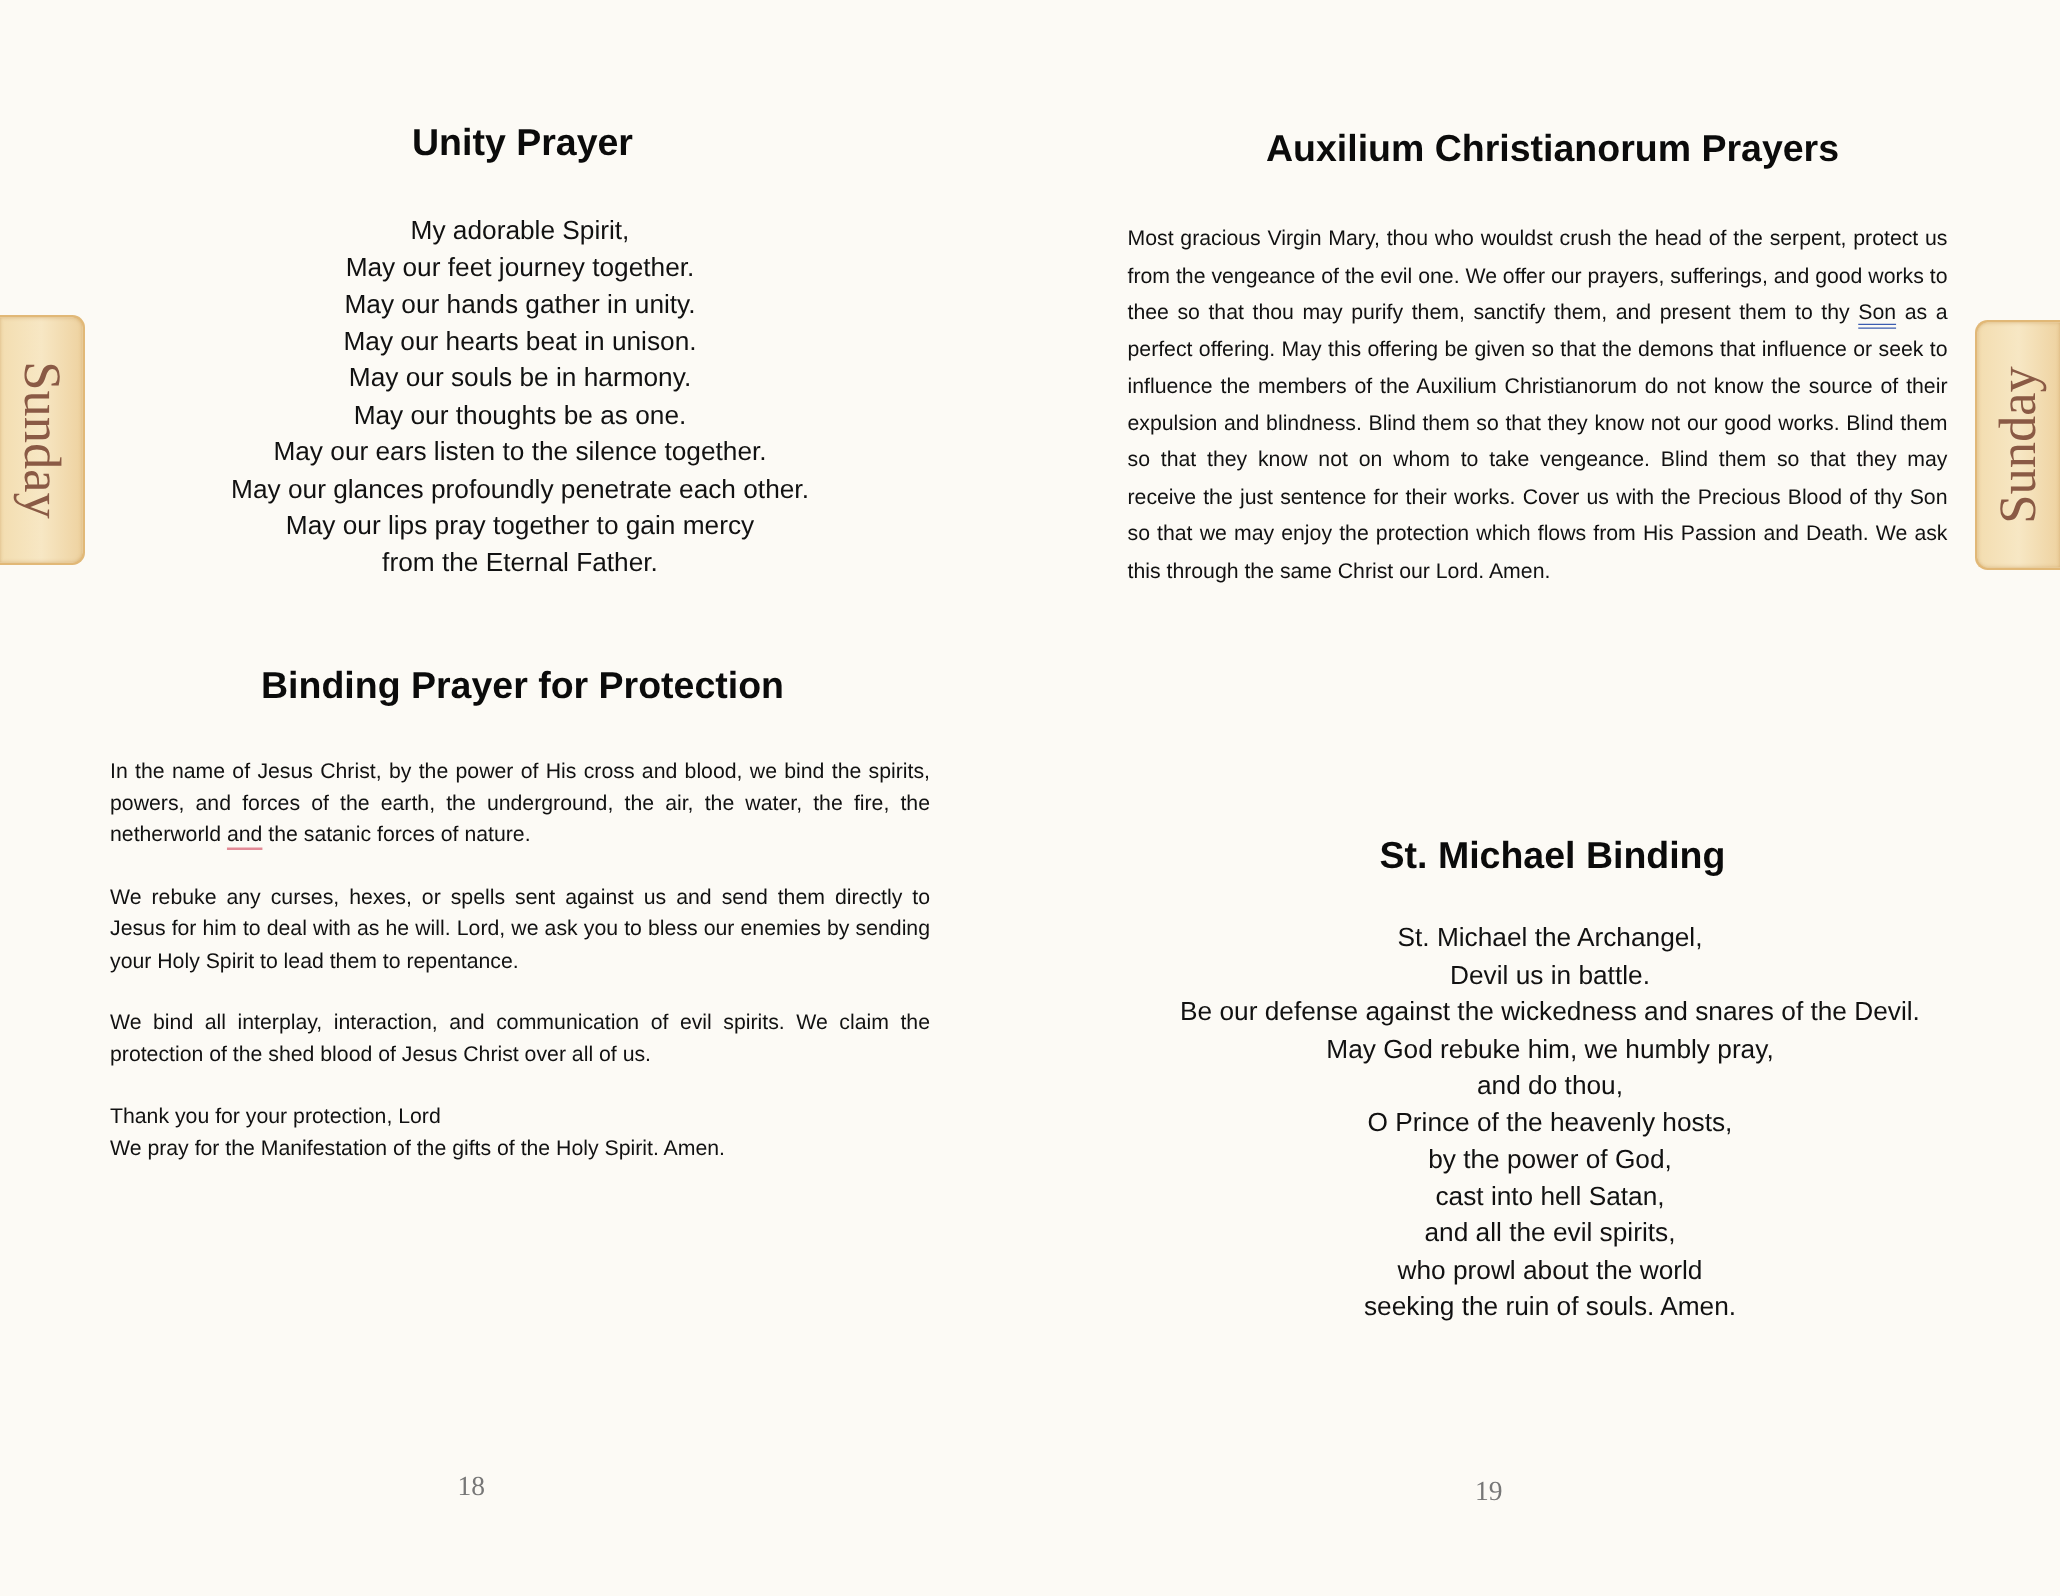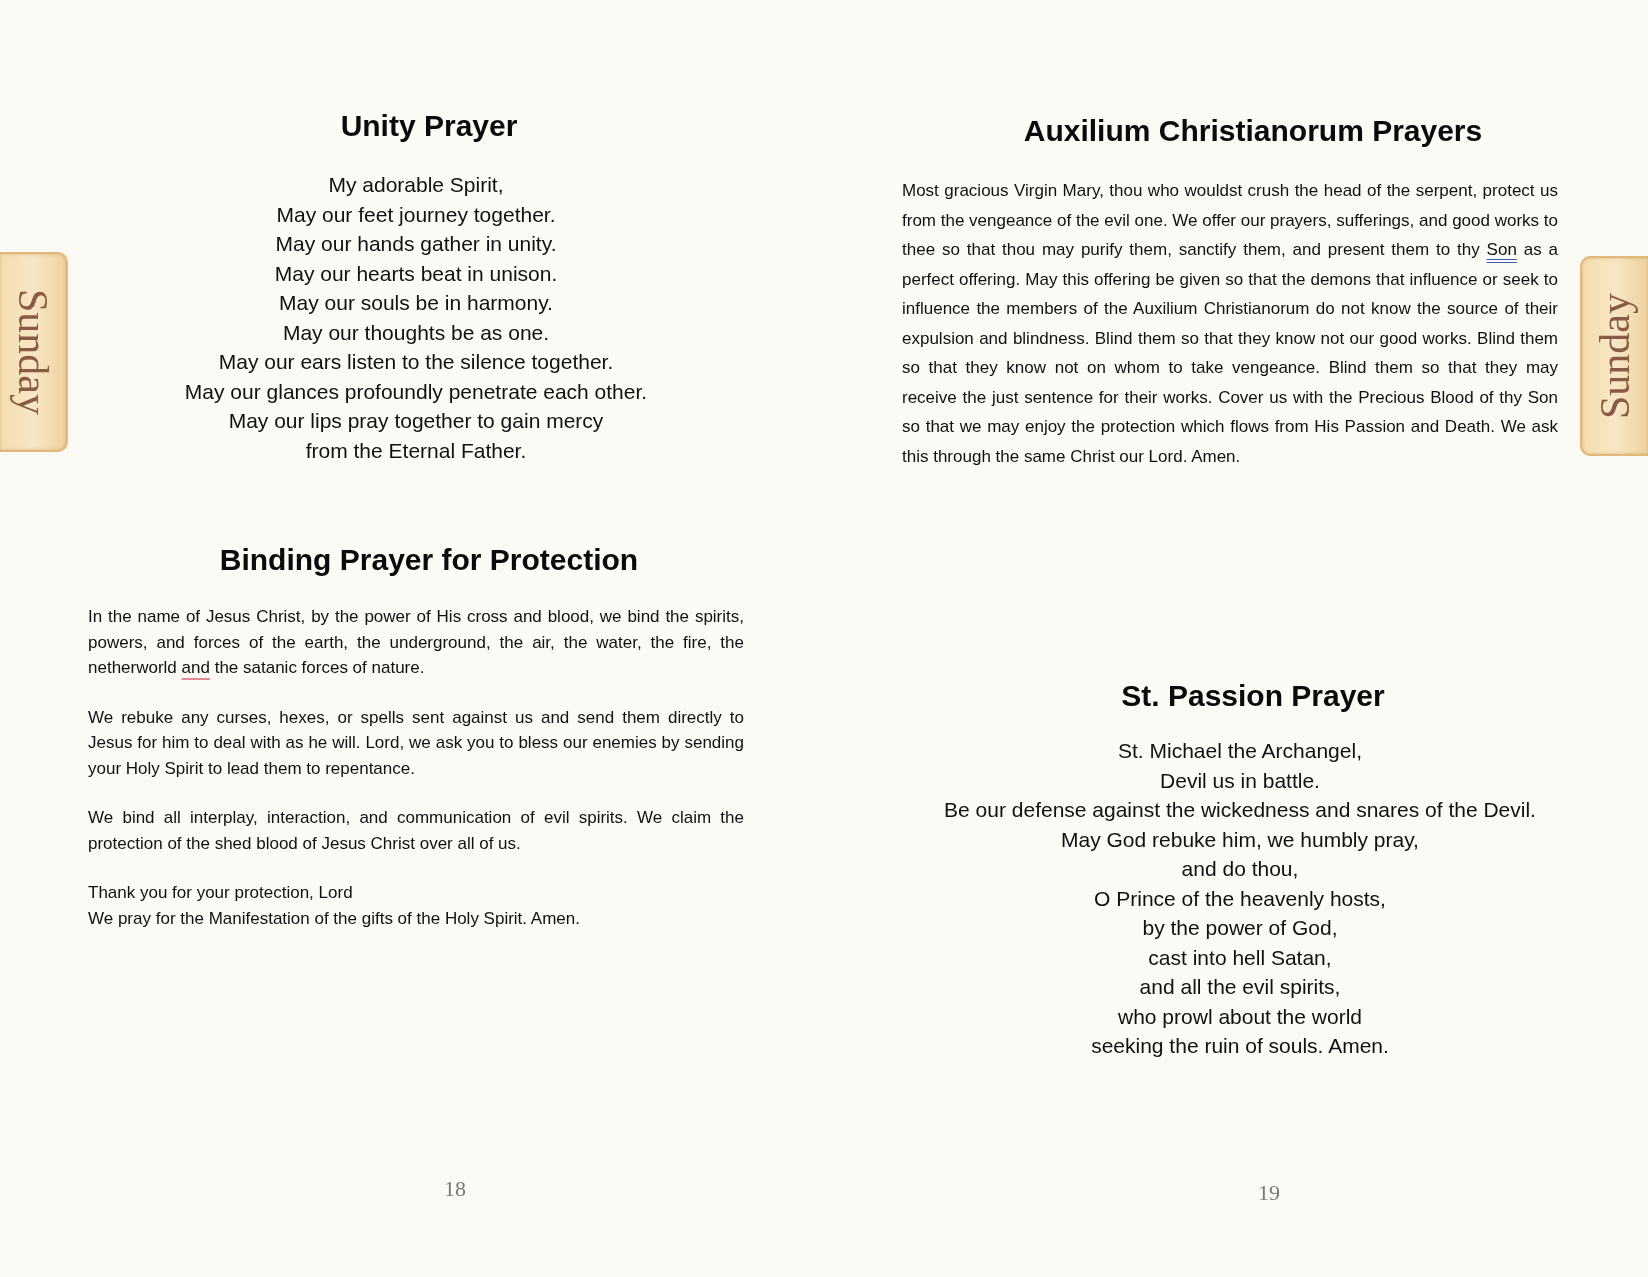--- a/index.html
+++ b/index.html
@@ -24,34 +24,34 @@
   .tab.left-tab { left: 0; top: 252px; border-left: none; border-radius: 0 10px 10px 0; }
   .tab.right-tab { right: 0; top: 256px; border-right: none; border-radius: 10px 0 0 10px; }
   .tab-label {
     font-family: "Liberation Serif", serif; font-size: 42px; color: #8a5a45;
     white-space: nowrap;
   }
   .left-tab .tab-label { transform: rotate(90deg); }
   .right-tab .tab-label { transform: rotate(-90deg); }
 
   h2.title {
-    position: absolute; margin: 13px; font-weight: bold; color: #0b0b0b;
+    position: absolute; margin: 2px; font-weight: bold; color: #0b0b0b;
     text-align: center; font-size: 30px;
   }
   .centered {
     position: absolute; text-align: center; font-size: 21px; line-height: 29.5px;
   }
   .centered div { white-space: nowrap; }
   .justified {
     position: absolute; text-align: justify; font-size: 17px;
   }
   .justified p { margin: 0 0 24px 0; }
   .pagenum {
     position: absolute; font-family: "Liberation Serif", serif; font-size: 22px; color: #777;
-    text-align: right; width: 100px;
+    text-align: left; width: 100px;
   }
   .underline-red { text-decoration: underline; text-decoration-color: #e28a96; text-decoration-thickness: 2px; text-underline-offset: 5px; }
   .underline-blue { text-decoration: underline double; text-decoration-color: #3b5cb0; text-underline-offset: 4px; }
 </style>
 </head>
 <body>
 
 <div class="page left">
   <div class="tab left-tab">
     <span class="tab-label">Sunday</span>
@@ -88,21 +88,21 @@
   <div class="tab right-tab">
     <span class="tab-label">Sunday</span>
   </div>
 
   <h2 class="title" style="left:126px; width:580px; top:101px;">Auxilium Christianorum Prayers</h2>
 
   <div class="justified" style="left:78px; width:656px; top:176px; line-height:29.5px;">
     <p><span>Most gracious Virgin Mary, thou who wouldst crush the head of the serpent, protect us from the vengeance of the evil one. We offer our prayers, sufferings, and good works to thee so that thou may purify them, sanctify them, and present them to thy </span><span class="underline-blue">Son</span><span> as a perfect offering. May this offering be given so that the demons that influence or seek to influence the members of the Auxilium Christianorum do not know the source of their expulsion and blindness. Blind them so that they know not our good works. Blind them so that they know not on whom to take vengeance. Blind them so that they may receive the just sentence for their works. Cover us with the Precious Blood of thy Son so that we may enjoy the protection which flows from His Passion and Death. We ask this through the same Christ our Lord. Amen.</span></p>
   </div>
 
-  <h2 class="title" style="left:126px; width:580px; top:666px;">St. Passion Prayer</h2>
+  <h2 class="title" style="left:126px; width:580px; top:666px;">St. Michael Binding</h2>
 
   <div class="centered" id="michael-lines" style="left:76px; width:680px; top:736px;">
       <div>St. Michael the Archangel,</div>
       <div>Devil us in battle.</div>
       <div>Be our defense against the wickedness and snares of the Devil.</div>
       <div>May God rebuke him, we humbly pray,</div>
       <div>and do thou,</div>
       <div>O Prince of the heavenly hosts,</div>
       <div>by the power of God,</div>
       <div>cast into hell Satan,</div>

